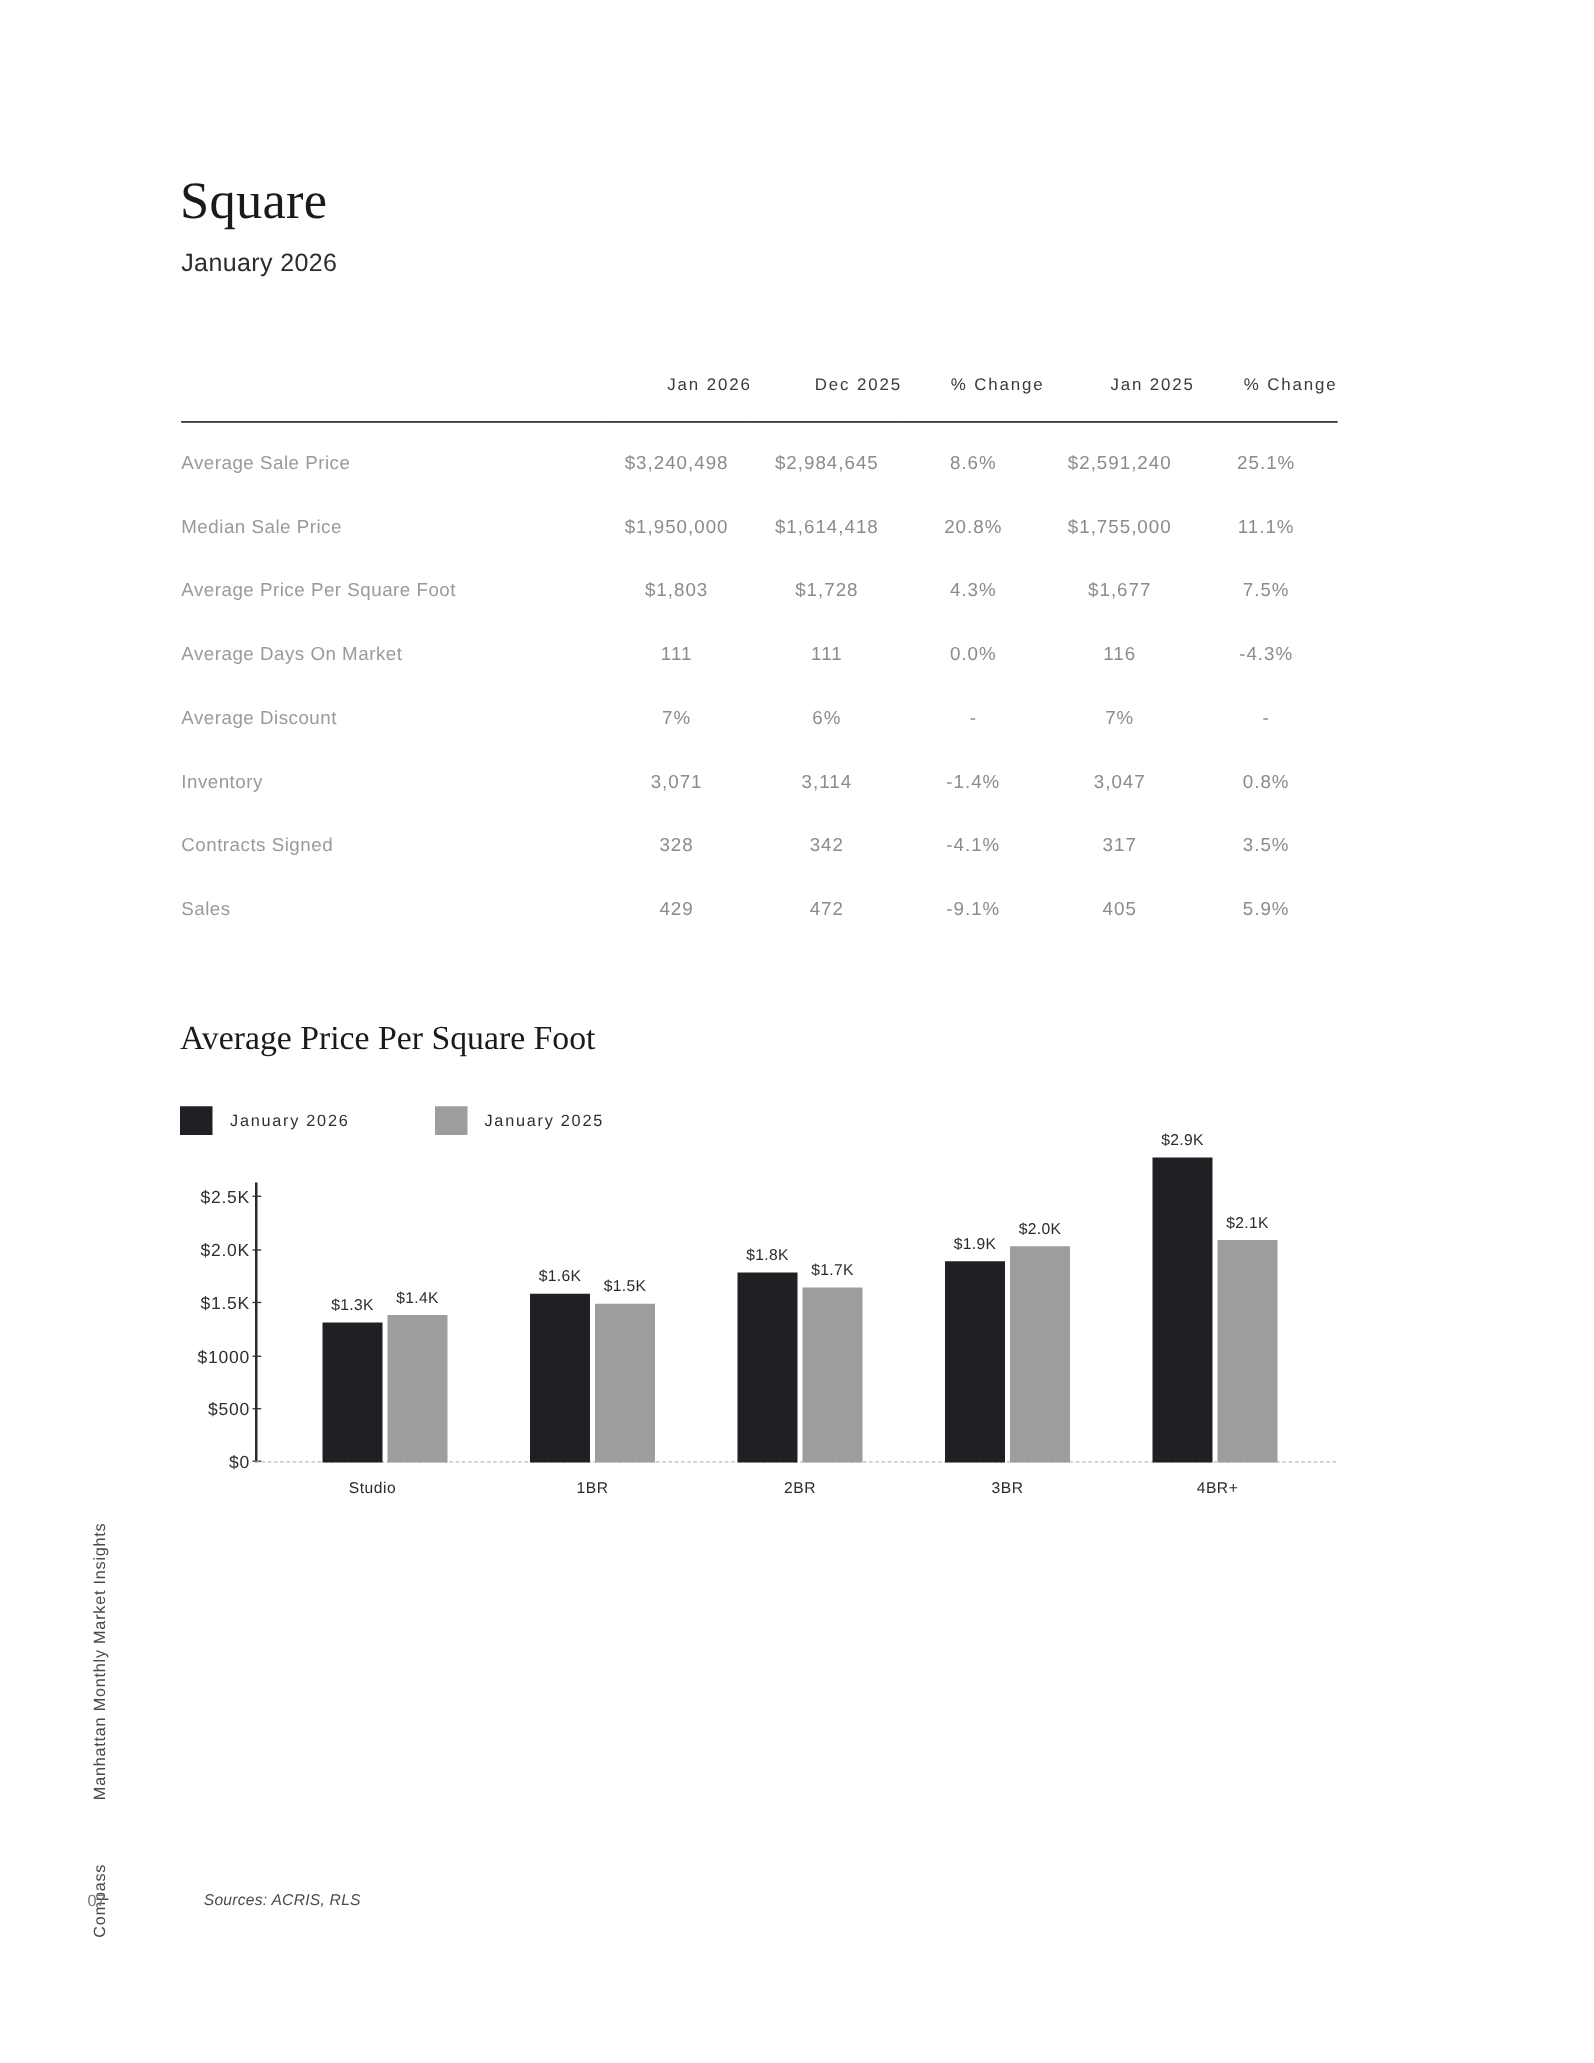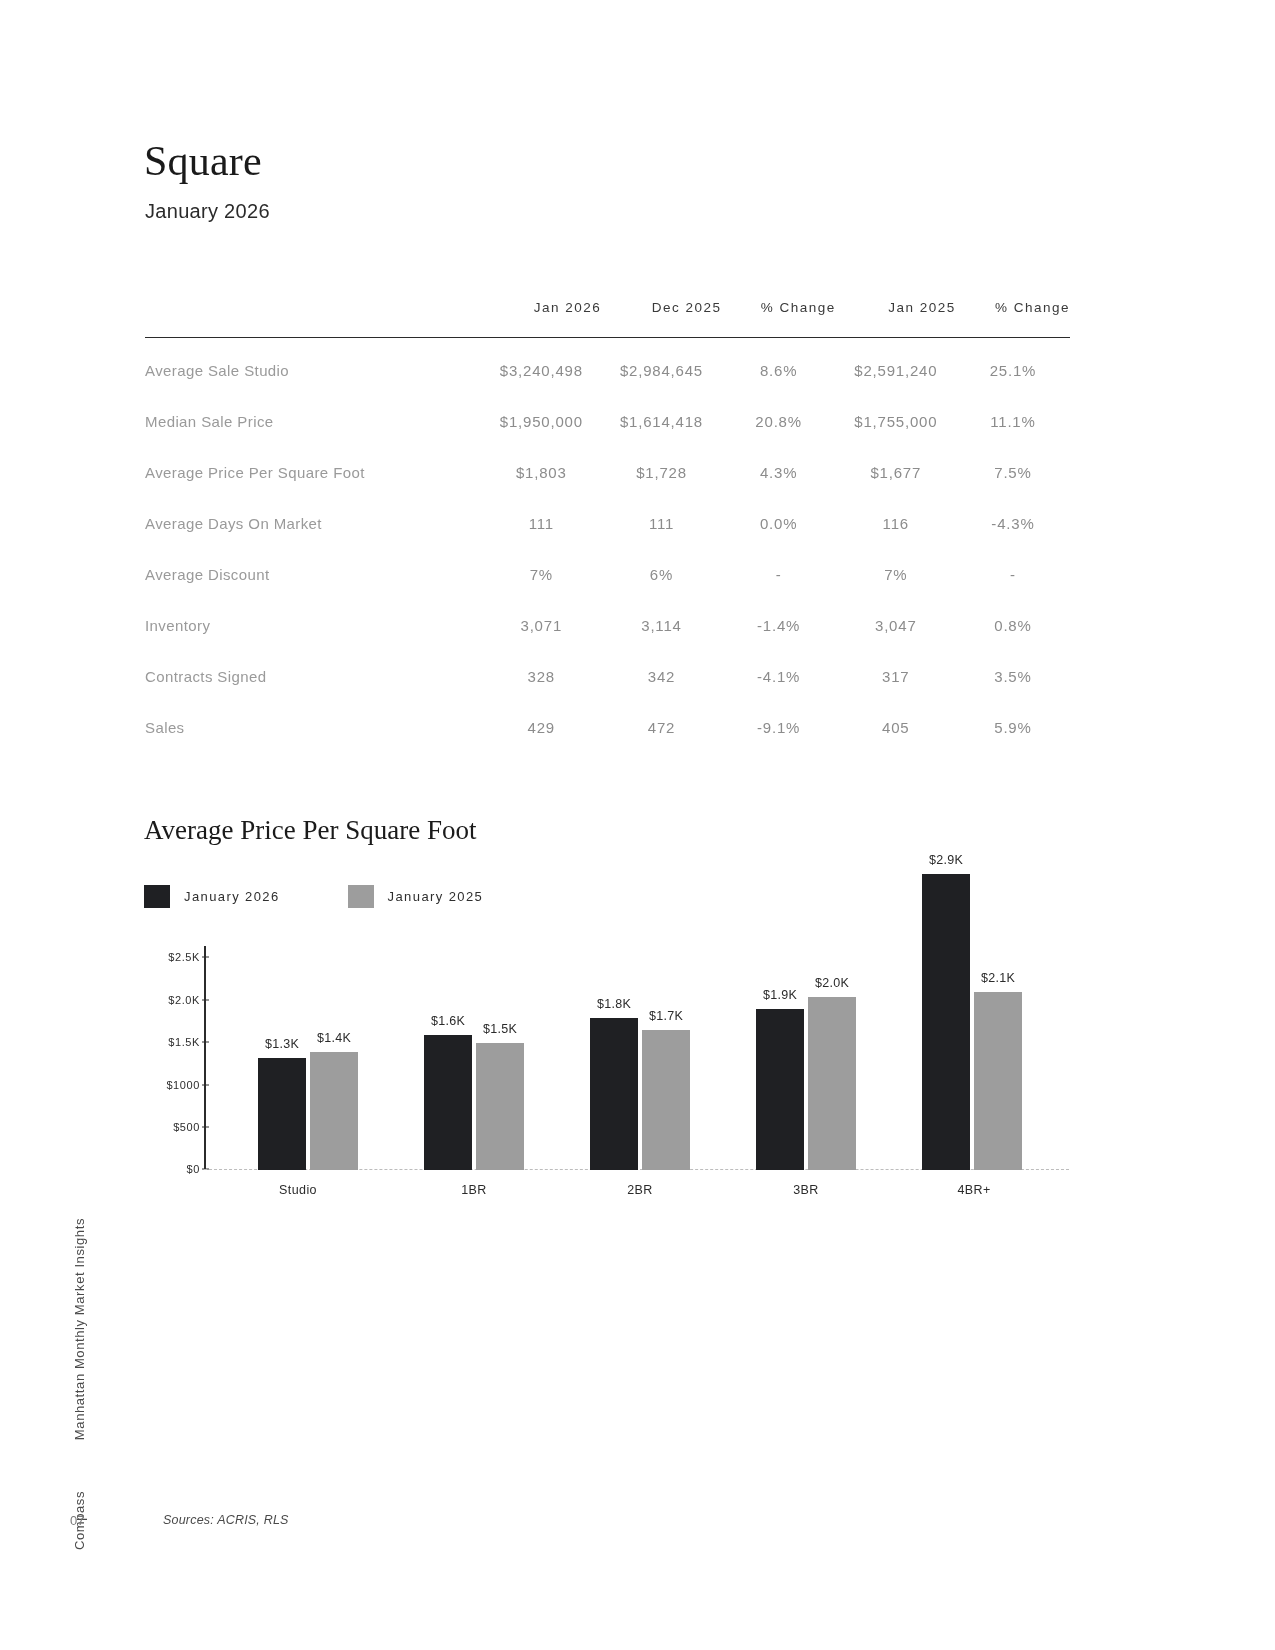--- a/index.html
+++ b/index.html
@@ -101,21 +101,21 @@
   .y-axis-labels {
     position: absolute;
     left: 0;
     top: 0;
     width: 56px;
     height: 245px;
   }
   .y-lab {
     position: absolute;
     right: 0;
-    font-size: 11px;
+    font-size: 14px;
     color: #2e2e2e;
     letter-spacing: 0.6px;
     transform: translateY(-50%);
     white-space: nowrap;
     margin-left: 46px;
   }
   .y-tick {
     position: absolute;
     left: 58px;
     width: 7px;
@@ -238,21 +238,21 @@
       <th class="rowhead"></th>
       <th>Jan 2026</th>
       <th>Dec 2025</th>
       <th>% Change</th>
       <th>Jan 2025</th>
       <th>% Change</th>
     </tr>
   </thead>
   <tbody>
     <tr>
-      <td class="rowlabel">Average Sale Studio</td>
+      <td class="rowlabel">Average Sale Price</td>
       <td>$3,240,498</td>
       <td>$2,984,645</td>
       <td>8.6%</td>
       <td>$2,591,240</td>
       <td>25.1%</td>
     </tr>
     <tr>
       <td class="rowlabel">Median Sale Price</td>
       <td>$1,950,000</td>
       <td>$1,614,418</td>
@@ -379,21 +379,21 @@
       <div class="bar cur" style="height:161px">
         <span class="bar-val">$1.9K</span>
       </div>
       <div class="bar prev" style="height:173px">
         <span class="bar-val">$2.0K</span>
       </div>
       <div class="cat-label" style="left:50px">3BR</div>
     </div>
 
     <div class="group" style="left:716px;width:100px">
-      <div class="bar cur" style="height:296px">
+      <div class="bar cur" style="height:244px">
         <span class="bar-val">$2.9K</span>
       </div>
       <div class="bar prev" style="height:178px">
         <span class="bar-val">$2.1K</span>
       </div>
       <div class="cat-label" style="left:52px">4BR+</div>
     </div>
   </div>
 </div>
 

